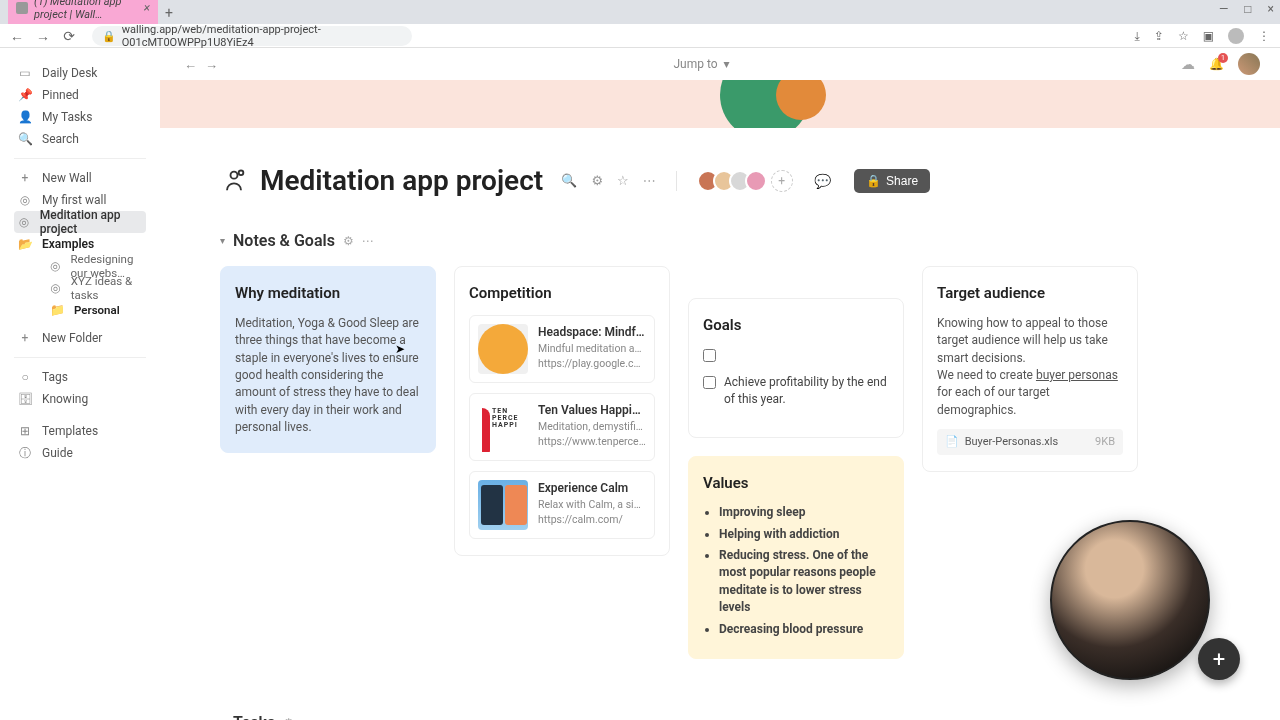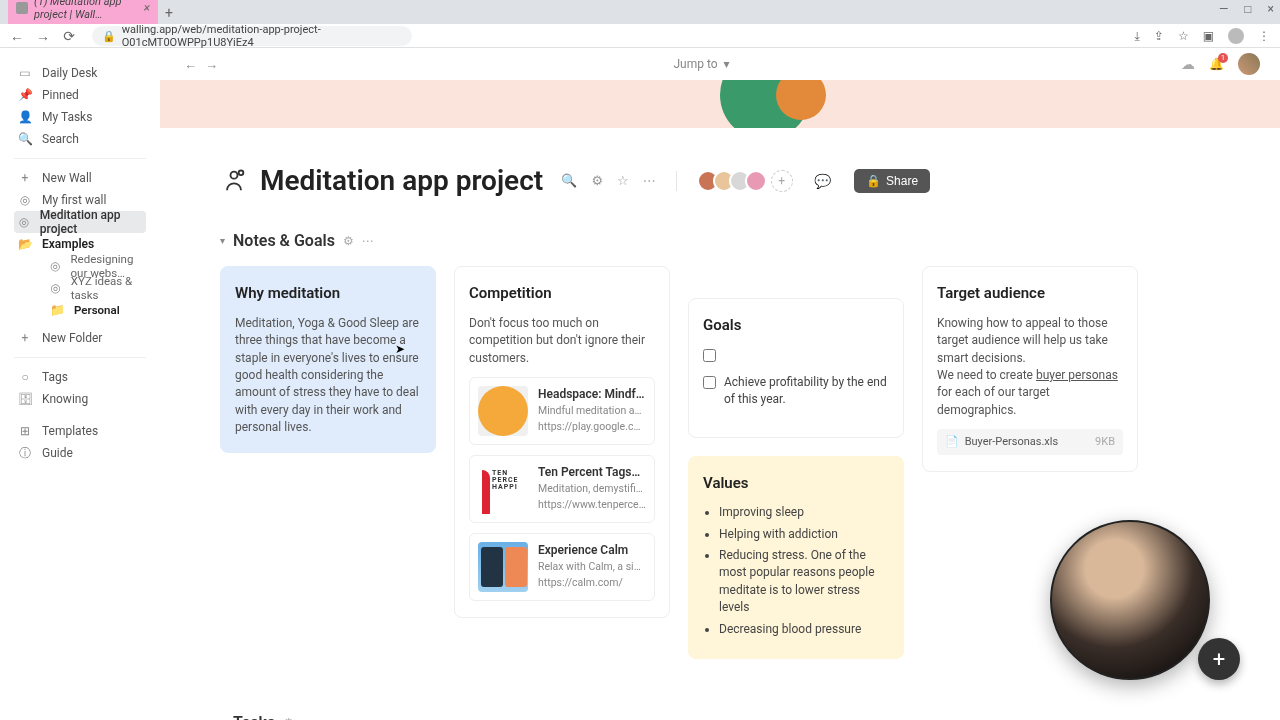--- a/index.html
+++ b/index.html
@@ -87,21 +87,21 @@
 .link-title { font-size: 12px; font-weight: 600; white-space: nowrap; overflow: hidden; text-overflow: ellipsis; }
 .link-desc { font-size: 10.5px; color: #888; white-space: nowrap; overflow: hidden; text-overflow: ellipsis; }
 .link-url { font-size: 10.5px; color: #888; white-space: nowrap; overflow: hidden; text-overflow: ellipsis; }
 
 
 .chk-row { display: flex; gap: 8px; align-items: flex-start; margin-bottom: 12px; font-size: 12px; color: #444; }
 .chk-row input { margin-top: 2px; }
 
 
 .card ul { padding-left: 16px; color: #444; }
-.card ul li { margin-bottom: 4px; }
+.card ul li { margin-bottom: 4px; font-weight: bold; }
 
 
 .card a.inline-link { color: #555; text-decoration: underline; }
 .file-chip { display: flex; align-items: center; gap: 6px; background: #f5f5f5; border-radius: 4px; padding: 5px 8px; margin-top: 10px; font-size: 11px; color: #555; }
 .file-chip .sz { margin-left: auto; color: #aaa; }
 
 
 .col { display: flex; flex-direction: column; gap: 18px; width: 216px; margin-top: 32px; }
 
 
@@ -300,38 +300,37 @@
 
     <div class="cards-row">
 
       <div class="card blue">
         <h3>Why meditation</h3>
         <p>Meditation, Yoga &amp; Good Sleep are three things that have become a staple in everyone's lives to ensure good health considering the amount of stress they have to deal with every day in their work and personal lives.</p>
       </div>
 
       <div class="card" style="width:216px">
         <h3>Competition</h3>
-        <p>Don't focus too much on competition but don't ignore their customers.</p>
         <div class="link-card">
           <div class="link-thumb">
               <div class="t-orange" style="width:100%;height:100%"></div>
             </div>
           <div class="link-info">
             <div class="link-title">Headspace: Mindfu…</div>
             <div class="link-desc">Mindful meditation and r…</div>
             <div class="link-url">https://play.google.com/…</div>
           </div>
         </div>
         <div class="link-card">
           <div class="link-thumb t-ten" style="position:relative">
               <div class="edge"></div>
               <span style="margin-left:10px">TEN<br>PERCE<br>HAPPI</span>
             </div>
           <div class="link-info">
-            <div class="link-title">Ten Percent Tags…</div>
+            <div class="link-title">Ten Values Happi…</div>
             <div class="link-desc">Meditation, demystified …</div>
             <div class="link-url">https://www.tenpercent…</div>
           </div>
         </div>
         <div class="link-card">
           <div class="link-thumb t-calm">
               <div class="ph1"></div>
               <div class="ph2"></div>
             </div>
           <div class="link-info">

